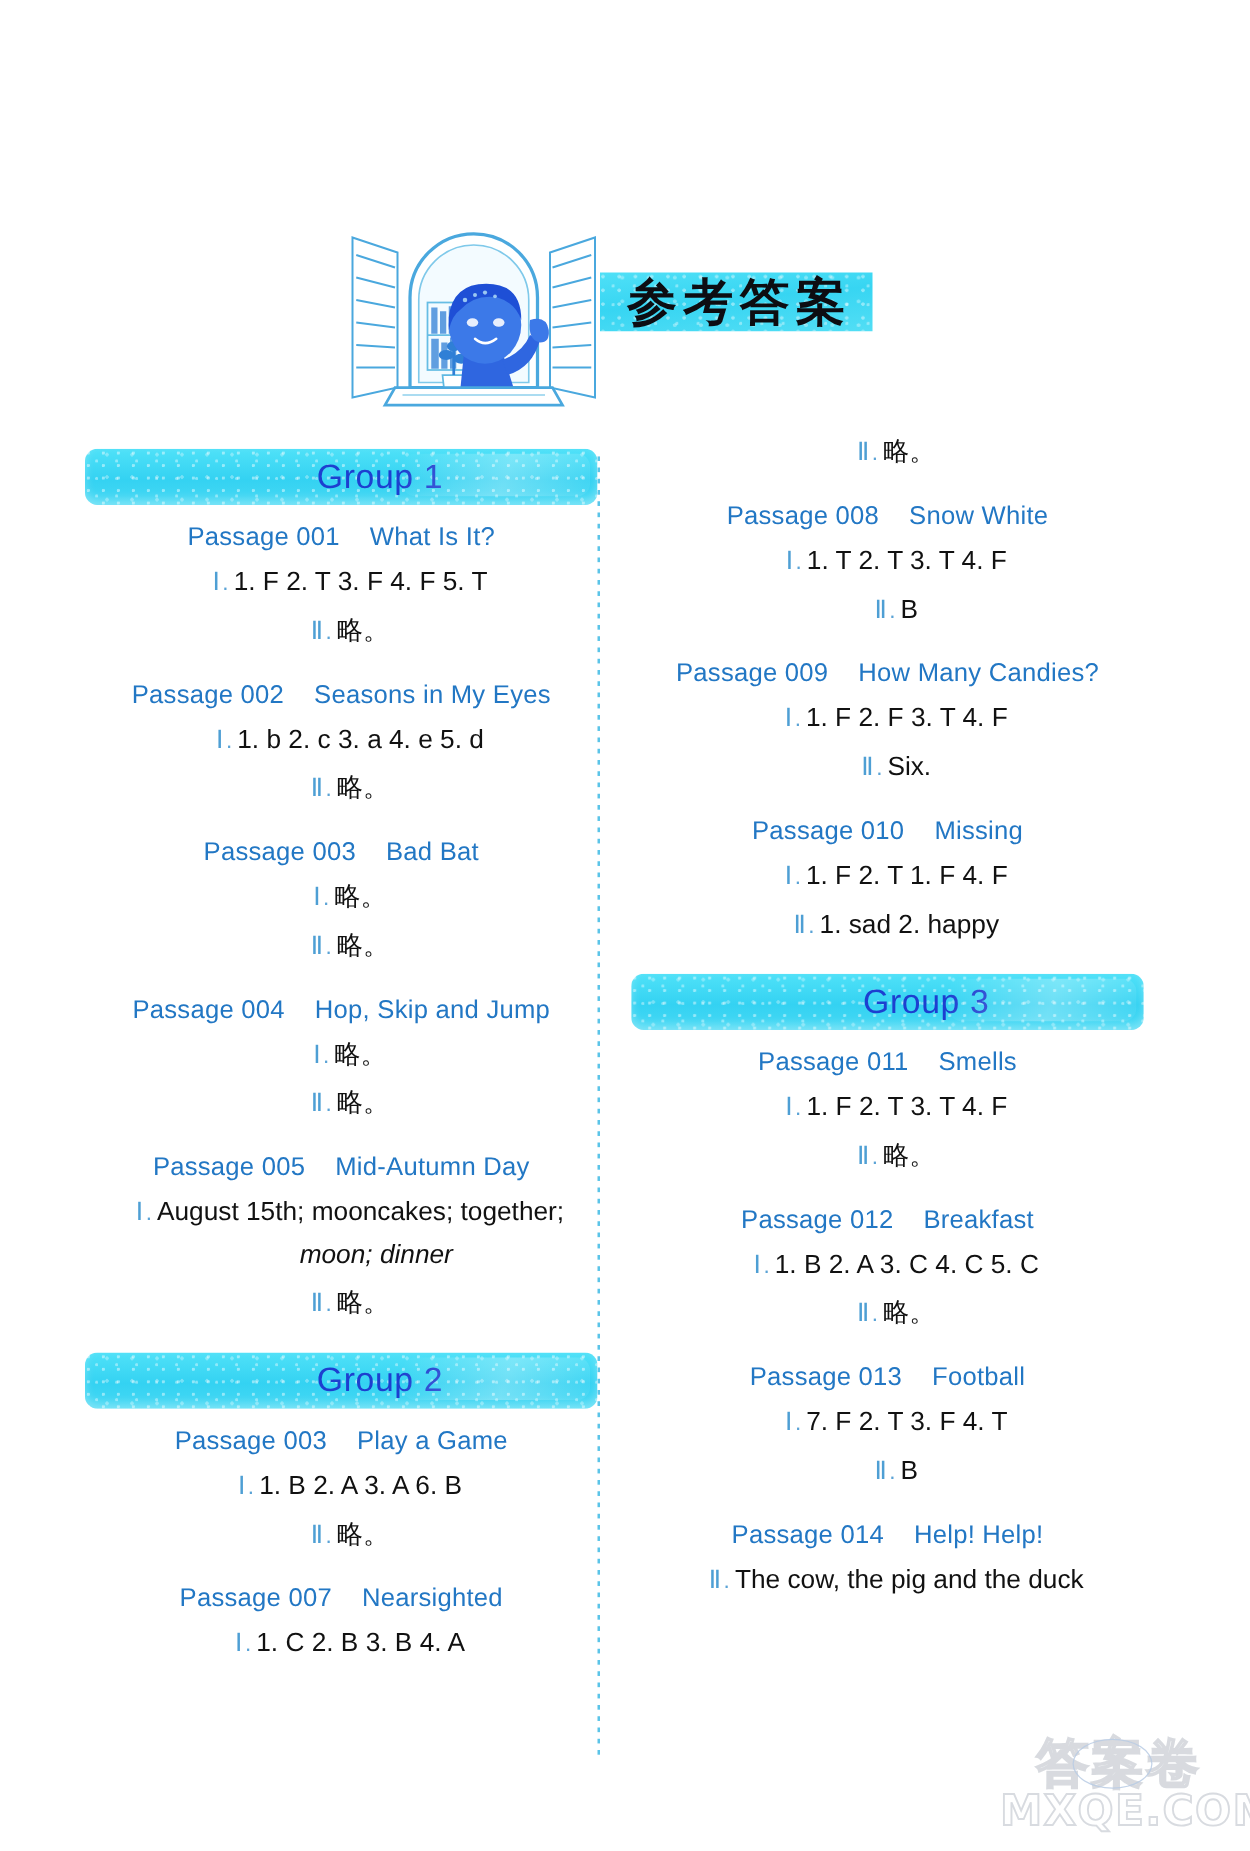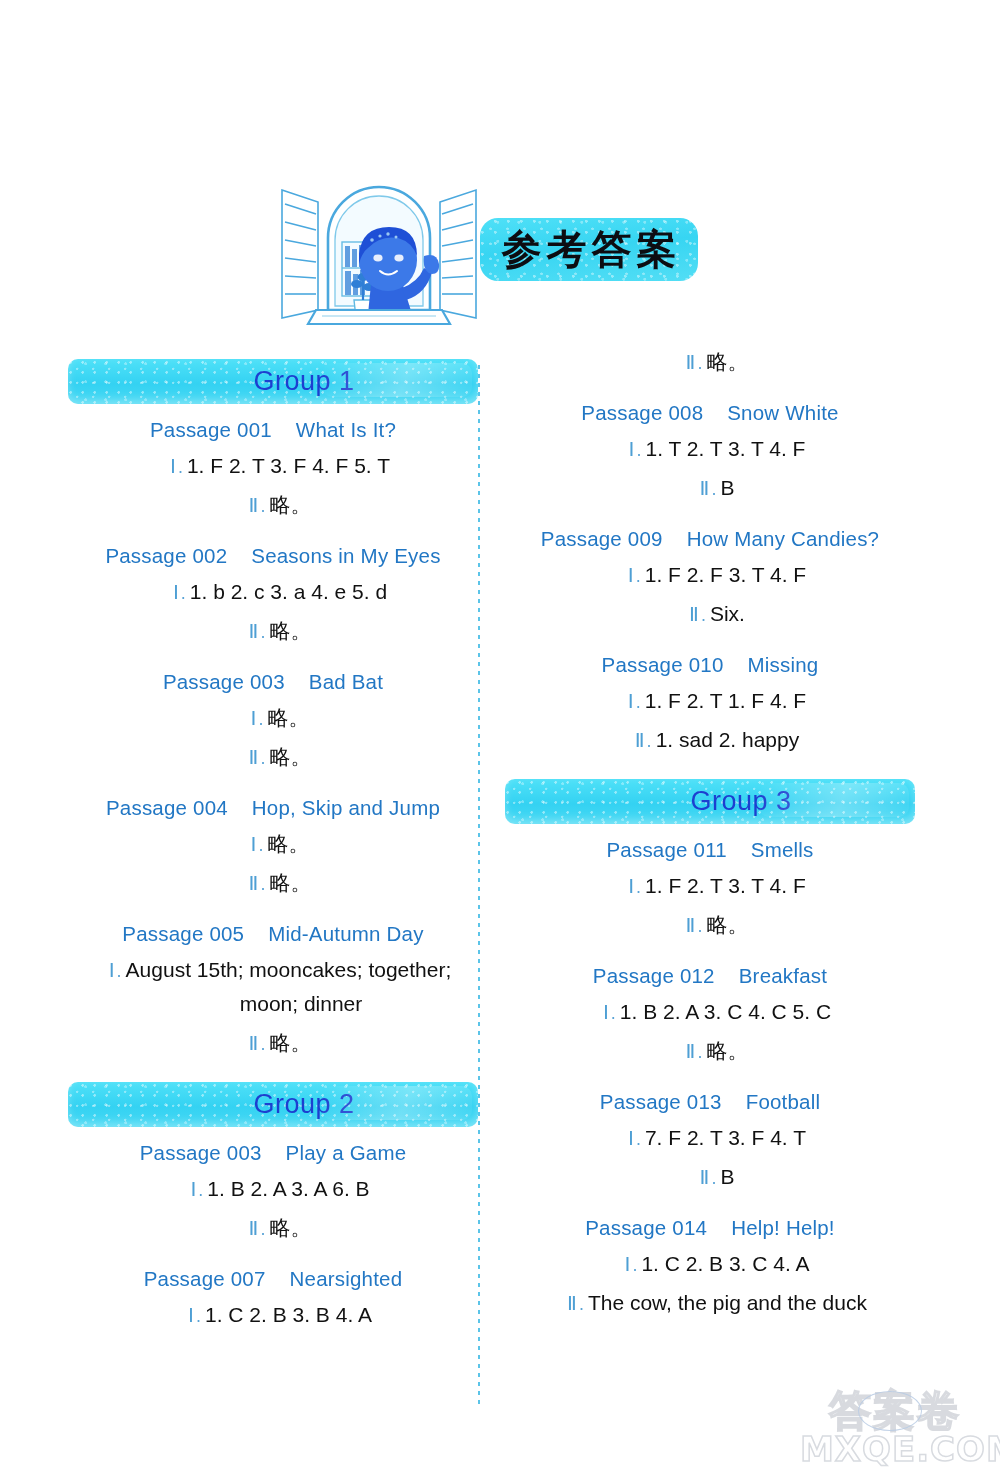--- a/index.html
+++ b/index.html
@@ -30,28 +30,27 @@
     top: 172px;
     width: 220px;
     height: 160px;
   }
 
   .header-banner {
     position: absolute;
     left: 480px;
     top: 218px;
     width: 218px;
-    height: 63px;
+    height: 47px;
     background:
       radial-gradient(circle at 18% 30%, rgba(255,255,255,.42) 0 1.2px, transparent 1.6px),
       radial-gradient(circle at 62% 72%, rgba(255,255,255,.38) 0 1.1px, transparent 1.5px),
       radial-gradient(circle at 85% 22%, rgba(255,255,255,.34) 0 1.3px, transparent 1.7px),
       linear-gradient(175deg, #4fe0f7 0%, #37d5f2 46%, #52def5 100%);
     background-size: 13px 11px, 17px 15px, 21px 19px, 100% 100%;
-    border-radius: 18px;
   }
 
   .header-banner-text {
     position: absolute;
     left: 0; top: 0;
     width: 100%; height: 100%;
     display: flex;
     align-items: center;
     justify-content: center;
     font-family: "DejaVu Serif", "Liberation Serif", serif;
@@ -159,20 +158,21 @@
   }
   .rdot {
     color: #5aa3d6;
     font-size: 18px;
     padding: 0 4px 0 2px;
   }
   .ans-body { color: #111111; }
   .ans-cont {
     display: block;
     margin-left: 42px;
+    font-style: italic;
   }
 
   
   .watermark {
     position: absolute;
     right: 10px;
     bottom: 8px;
     width: 190px;
     height: 92px;
   }
@@ -368,21 +368,20 @@
         <div class="answer-line"><span class="rnum">Ⅰ</span><span class="rdot">.</span><span class="ans-body">1. B  2. A  3. C  4. C  5. C</span></div>
         <div class="answer-line"><span class="rnum">Ⅱ</span><span class="rdot">.</span><span class="ans-body">略。</span></div>
       </div>
       <div class="passage">
         <div class="passage-head"><span class="passage-id">Passage 013</span><span class="passage-title">Football</span></div>
         <div class="answer-line"><span class="rnum">Ⅰ</span><span class="rdot">.</span><span class="ans-body">7. F  2. T  3. F  4. T</span></div>
         <div class="answer-line"><span class="rnum">Ⅱ</span><span class="rdot">.</span><span class="ans-body">B</span></div>
       </div>
       <div class="passage">
         <div class="passage-head"><span class="passage-id">Passage 014</span><span class="passage-title">Help! Help!</span></div>
-        <div class="answer-line"><span class="rnum">Ⅰ</span><span class="rdot">.</span><span class="ans-body">1. C  2. B  3. C   4. A</span></div>
         <div class="answer-line"><span class="rnum">Ⅱ</span><span class="rdot">.</span><span class="ans-body">The cow, the pig and the duck</span></div>
       </div>
     </div>
 </div>
 
 <div class="watermark">
   <div class="wm-cn">答案卷</div>
   <div class="wm-ring"></div>
   <div class="wm-en">MXQE.COM</div>
 </div>

